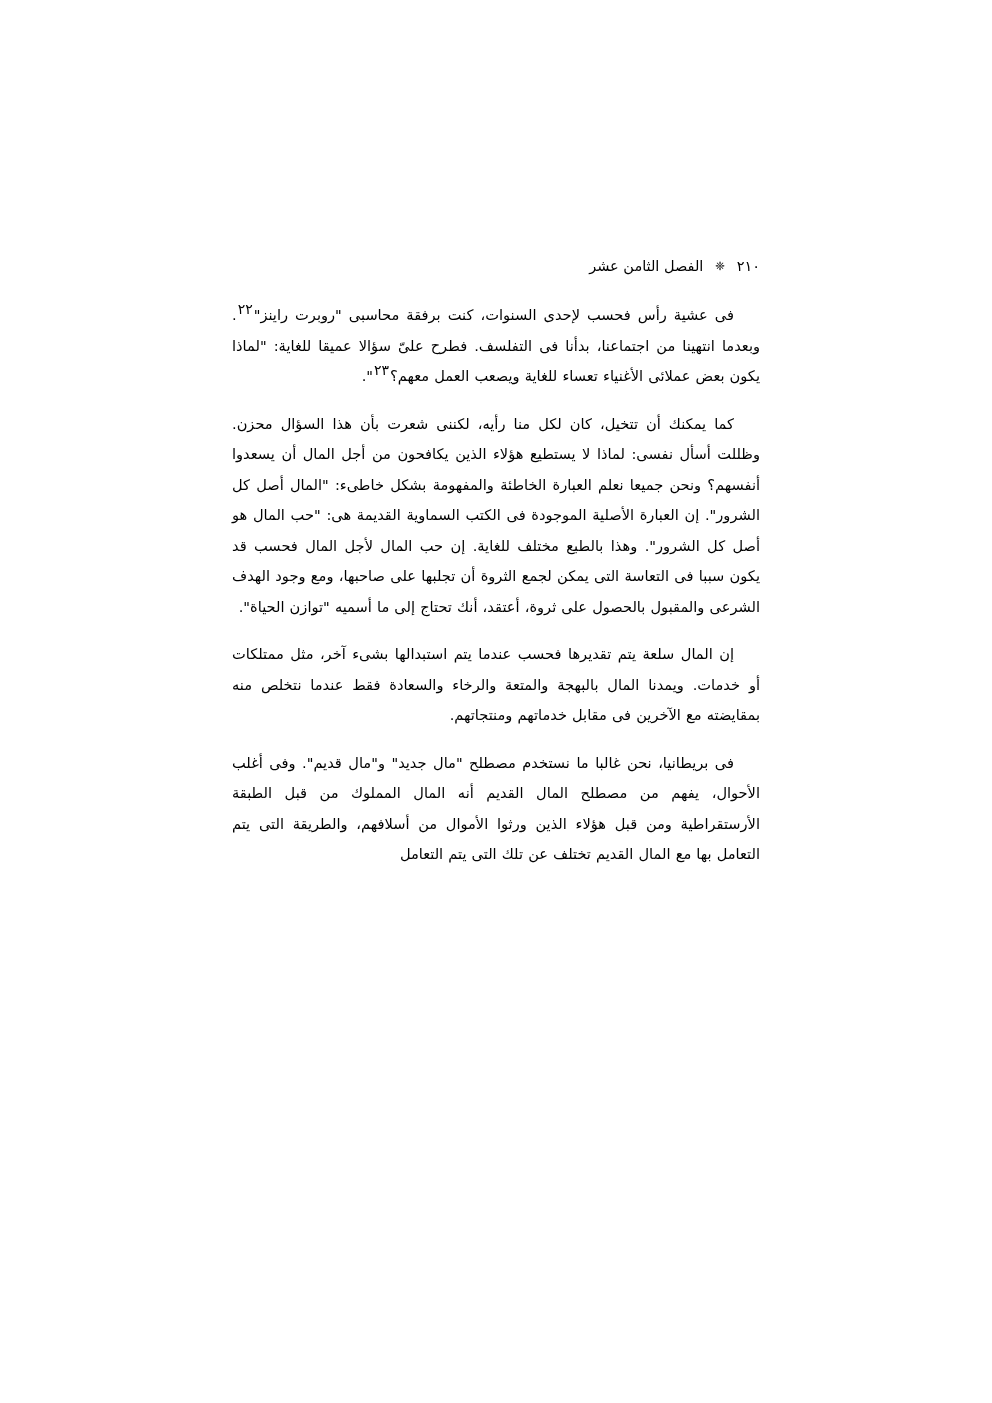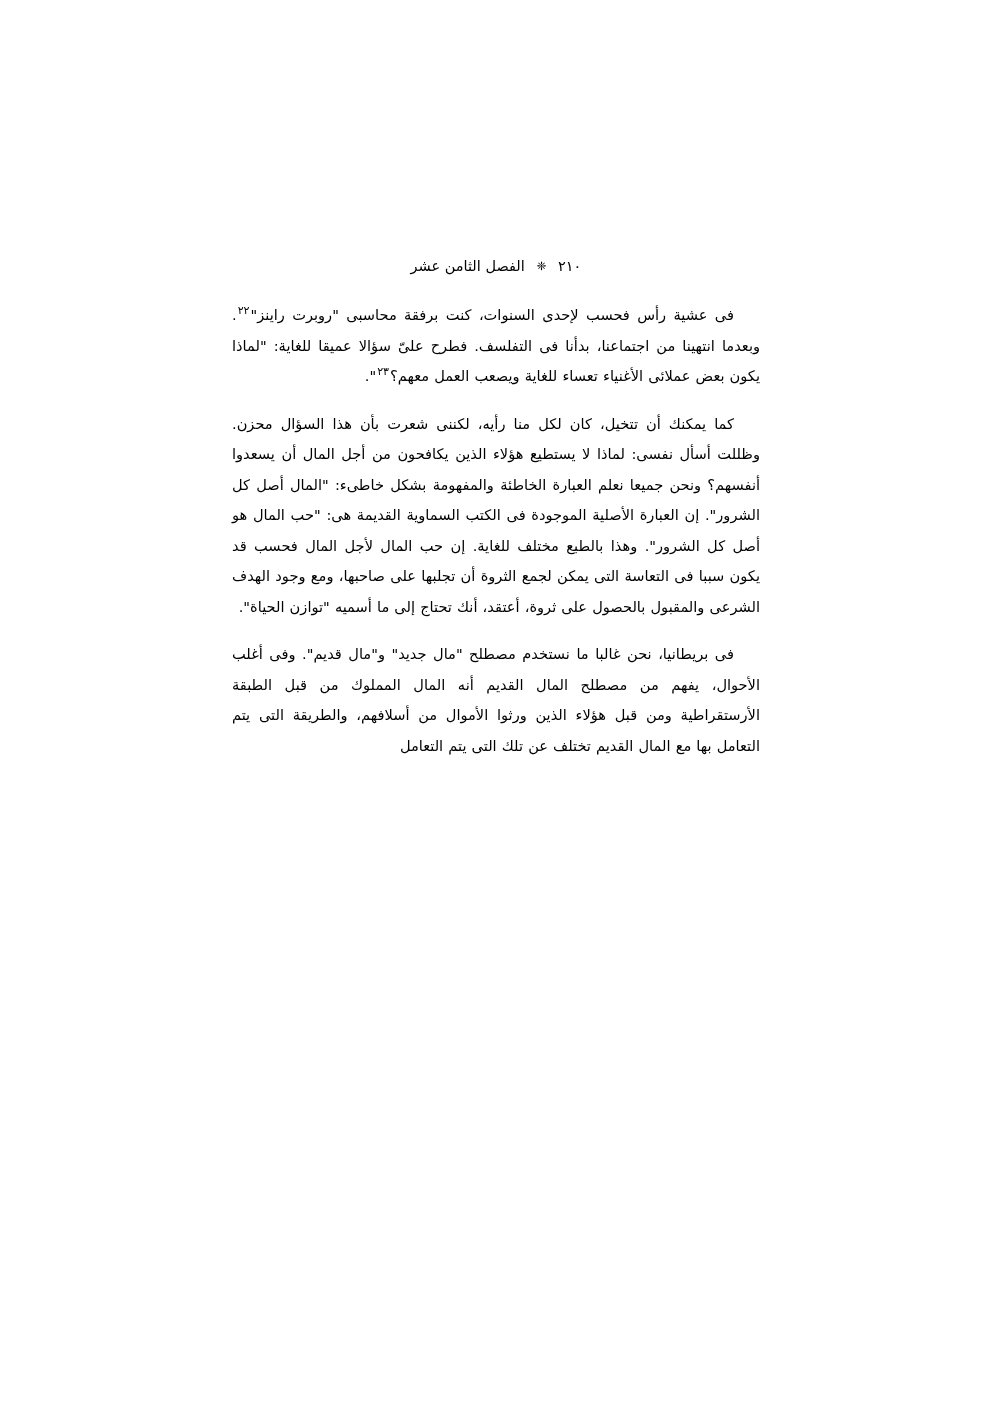--- a/index.html
+++ b/index.html
@@ -19,21 +19,21 @@
     overflow: hidden;
     box-sizing: border-box;
   }
 
   
   .running-head {
     position: absolute;
     top: 258px;
     right: 232px;
     width: 528px;
-    text-align: center;
+    text-align: right;
     direction: rtl;
     font-family: "DejaVu Sans", sans-serif;
     font-size: 14.5px;
     color: #000000;
     white-space: nowrap;
     line-height: 1.2;
   }
   .running-head .rh-inner {
     display: inline-block;
     direction: rtl;
@@ -75,21 +75,21 @@
     word-spacing: 0.5px;
     hyphens: none;
   }
   p.para.no-indent {
     text-indent: 0;
   }
   p.para:last-child {
     margin-bottom: 0;
   }
   sup.fn {
-    font-size: 11px;
+    font-size: 14px;
     vertical-align: super;
     line-height: 0;
     padding: 0 1px;
   }
 
   
   .watermark {
     position: absolute;
     left: 196px;
     top: 936px;
@@ -111,20 +111,21 @@
   </div>
 
   <div class="text-block">
 
 
     <p class="para"><span>فى عشية رأس فحسب لإحدى السنوات، كنت برفقة محاسبى "روبرت راينز"</span><sup class="fn">٢٢</sup><span>. وبعدما انتهينا من اجتماعنا، بدأنا فى التفلسف. فطرح علىّ سؤالا عميقا للغاية: "لماذا يكون بعض عملائى الأغنياء تعساء للغاية ويصعب العمل معهم؟</span><sup class="fn">٢٣</sup><span>".</span></p>
 
     <p class="para">كما يمكنك أن تتخيل، كان لكل منا رأيه، لكننى شعرت بأن هذا السؤال محزن. وظللت أسأل نفسى: لماذا لا يستطيع هؤلاء الذين يكافحون من أجل المال أن يسعدوا أنفسهم؟ ونحن جميعا نعلم العبارة الخاطئة والمفهومة بشكل خاطىء: "المال أصل كل الشرور". إن العبارة الأصلية الموجودة فى الكتب السماوية القديمة هى: "حب المال هو أصل كل الشرور". وهذا بالطبع مختلف للغاية. إن حب المال لأجل المال فحسب قد يكون سببا فى التعاسة التى يمكن لجمع الثروة أن تجلبها على صاحبها، ومع وجود الهدف الشرعى والمقبول بالحصول على ثروة، أعتقد، أنك تحتاج إلى ما أسميه "توازن الحياة".</p>
 
 
+    <p class="para">إن المال سلعة يتم تقديرها فحسب عندما يتم استبدالها بشىء آخر، مثل ممتلكات أو خدمات. ويمدنا المال بالبهجة والمتعة والرخاء والسعادة فقط عندما نتخلص منه بمقايضته مع الآخرين فى مقابل خدماتهم ومنتجاتهم.</p>
 
     <p class="para">فى بريطانيا، نحن غالبا ما نستخدم مصطلح "مال جديد" و"مال قديم". وفى أغلب الأحوال، يفهم من مصطلح المال القديم أنه المال المملوك من قبل الطبقة الأرستقراطية ومن قبل هؤلاء الذين ورثوا الأموال من أسلافهم، والطريقة التى يتم التعامل بها مع المال القديم تختلف عن تلك التى يتم التعامل</p>
 
   </div>
 
   <div class="watermark">
     
   </div>
 
 </div>

